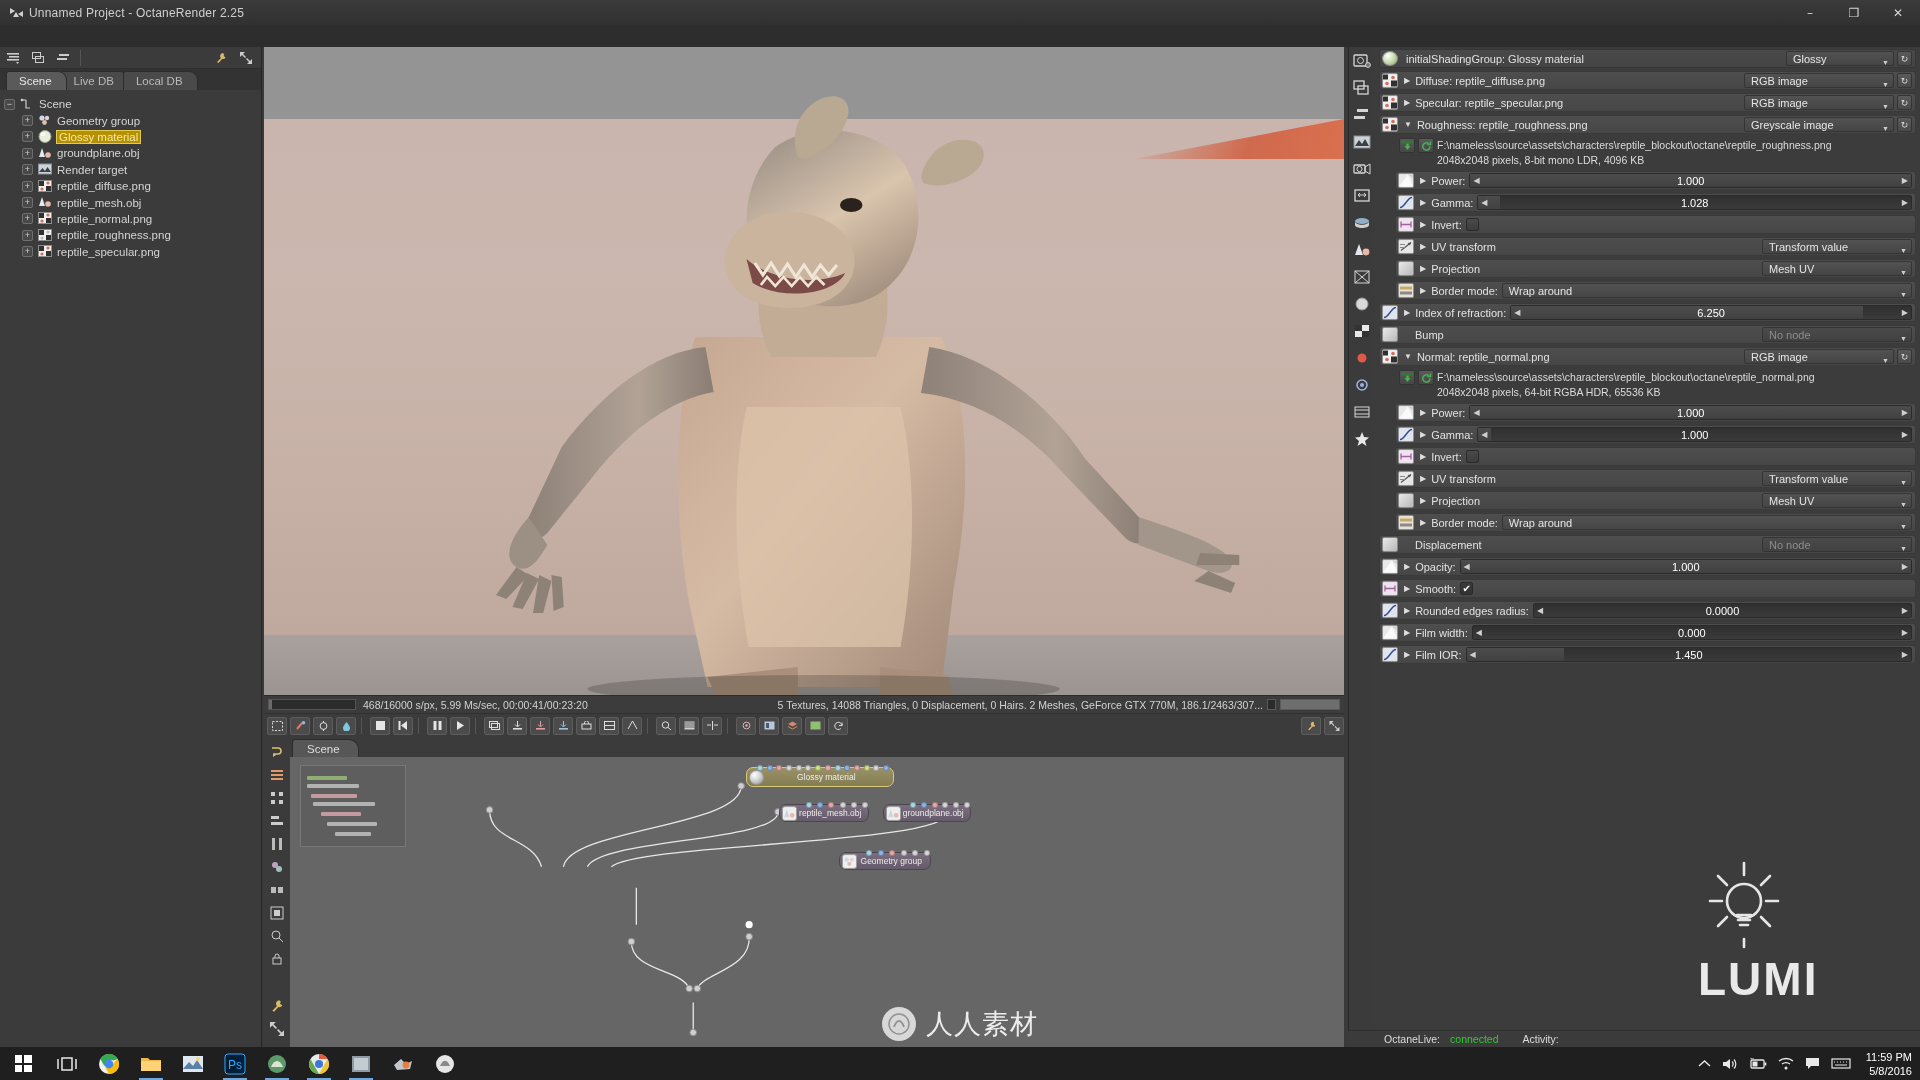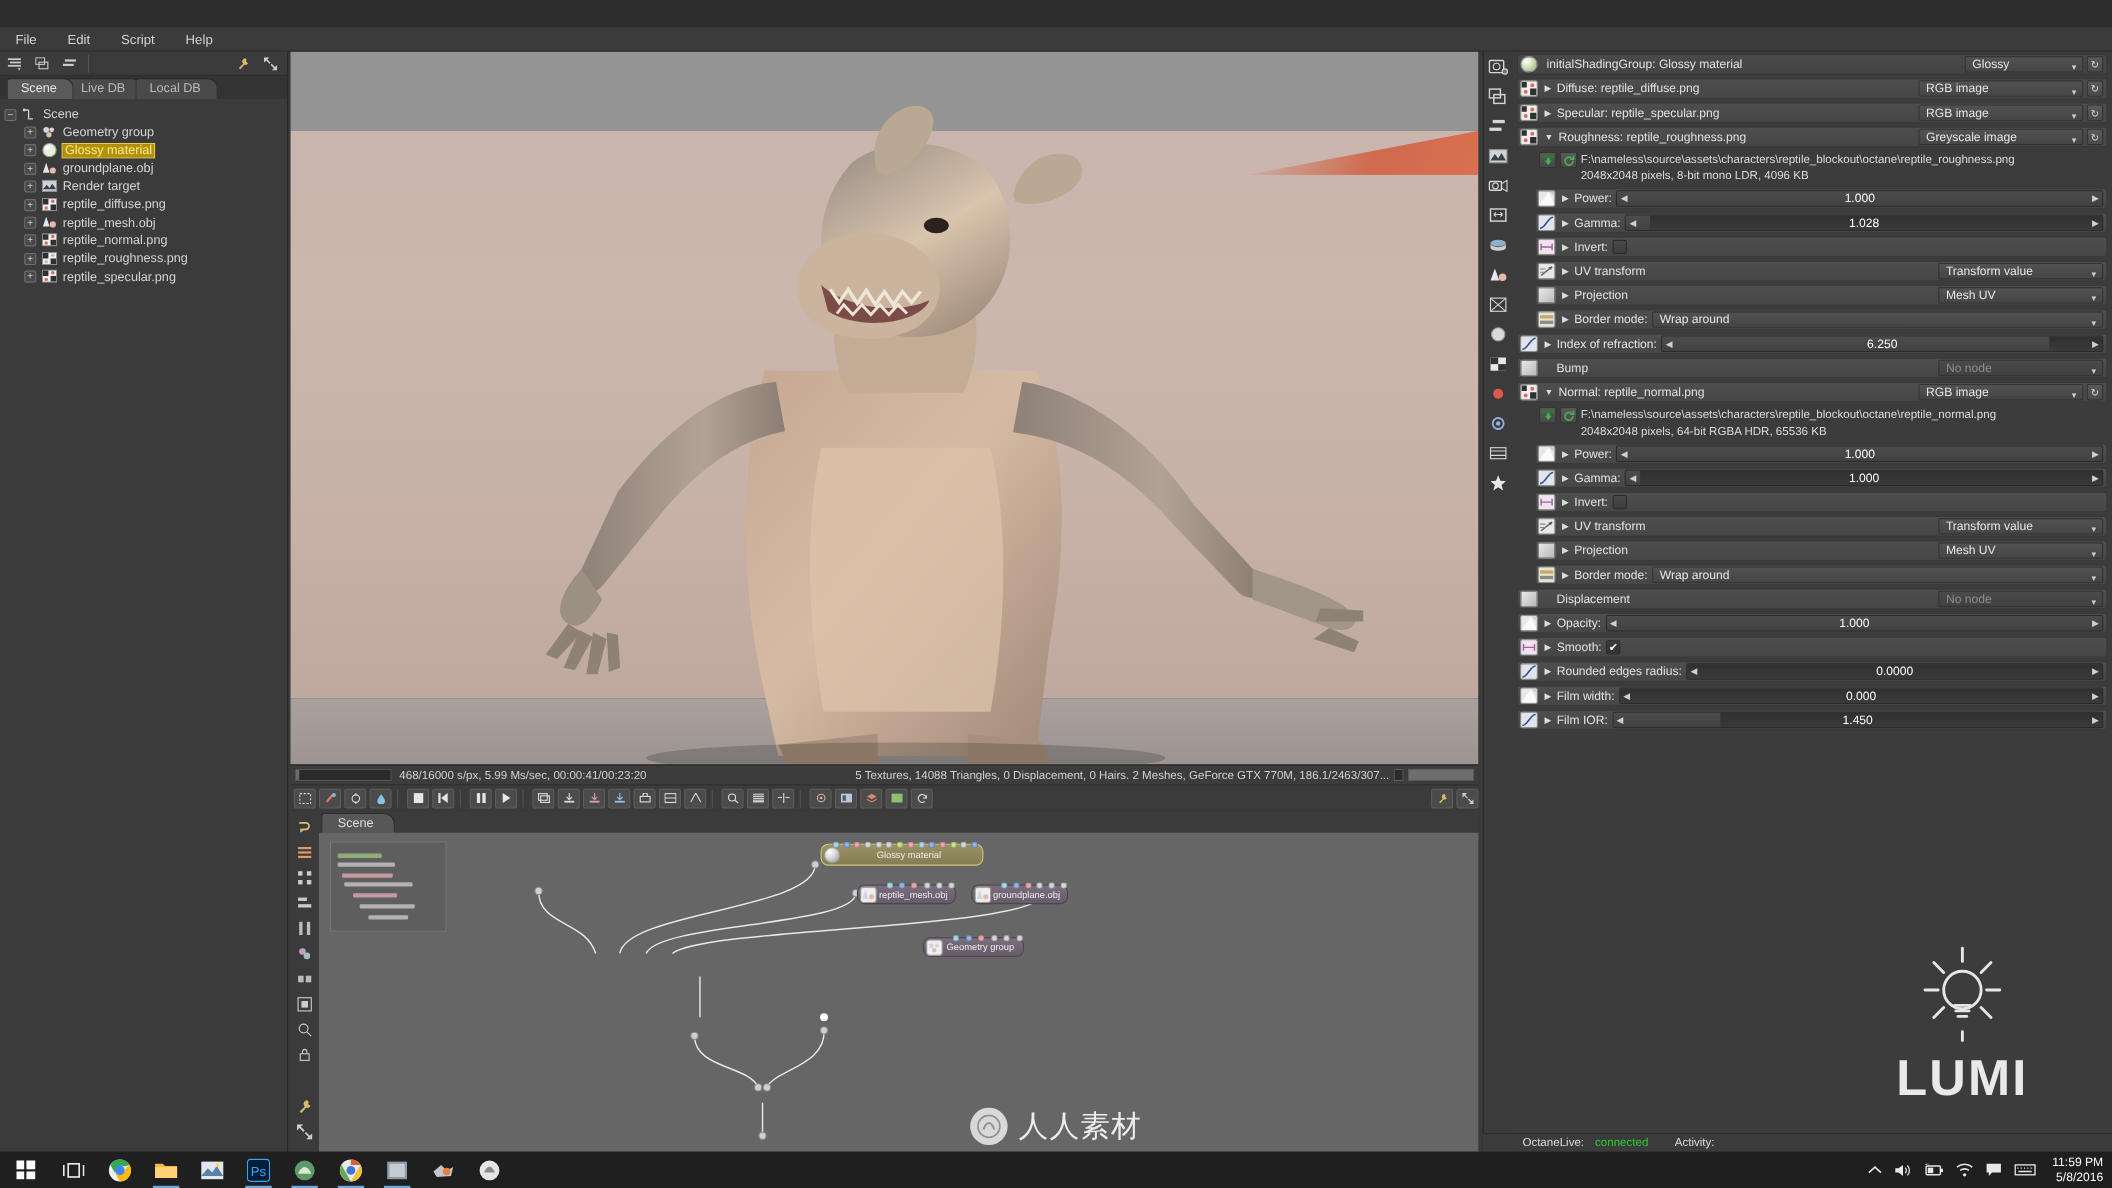--- a/index.html
+++ b/index.html
@@ -267,21 +267,21 @@
   .filerow { margin: 2px 4px 0 24px; display: flex; align-items: flex-start; padding: 2px 0 1px 0; }
   .fbtn {
     width: 16px; height: 15px; margin-right: 3px; border-radius: 2px;
     background: linear-gradient(#5a5a5a, #464646); border: 1px solid #343434;
     display: flex; align-items: center; justify-content: center; font-size: 9px;
   }
   .fpath { font-size: 10.5px; color: #dcdcdc; line-height: 15px; white-space: nowrap; }
   .finfo { font-size: 10.5px; color: #dcdcdc; line-height: 14px; margin-left: 41px; white-space: nowrap; }
 
   
-  .lumi { position: absolute; right: 36px; bottom: 44px; width: 200px; text-align: center; }
+  .lumi { position: absolute; right: 22px; bottom: 44px; width: 200px; }
   .lumi-word {
     font-size: 46px; letter-spacing: 2px; color: #e9e9e9; font-weight: bold;
     font-family: "Liberation Sans", sans-serif; line-height: 48px;
   }
   .octane-status {
     position: absolute; right: 0; bottom: 33px; width: 572px; height: 17px;
     background: #3b3b3b; font-size: 10.5px; color: #dcdcdc;
     display: flex; align-items: center; padding-left: 36px; gap: 10px;
     border-top: 1px solid #2e2e2e;
   }
@@ -310,27 +310,34 @@
   }
   .wm-circle { width: 34px; height: 34px; border-radius: 50%; background: rgba(255,255,255,.85);
                display:flex;align-items:center;justify-content:center; }
   .wm-text { font-size: 27px; color: #fff; font-family: "DejaVu Sans", sans-serif; letter-spacing: 1px;}
 </style>
 </head>
 <body>
 
 <div id="app">
 
-
-  <div class="menubar">
-    <div class="menu-item">File</div>
-    <div class="menu-item">Edit</div>
-    <div class="menu-item">Script</div>
-    <div class="menu-item">Help</div>
+  <div class="titlebar">
+    <div class="tb-icon">
+      <svg width="15" height="13" viewBox="0 0 15 13">
+          <path d="M1 2 L6 5 L1 8 Z M14 11 L9 8 L14 5 Z M4 11 L7 6 L10 11 Z" fill="#d0d0d0"></path>
+        </svg>
+    </div>
+    <div class="tb-title">Unnamed Project - OctaneRender 2.25</div>
+    <div class="win-btns">
+      <div class="win-btn">–</div>
+      <div class="win-btn">❐</div>
+      <div class="win-btn close">✕</div>
+    </div>
   </div>
+
 
   <div class="left-panel">
     <div class="lp-toolbar">
       <div class="tool-ico">
         <svg width="14" height="12" viewBox="0 0 14 12">
             <rect x="0" y="1" width="12" height="1.6" fill="#ccc"></rect>
             <rect x="2" y="4" width="10" height="1.6" fill="#ccc"></rect>
             <rect x="0" y="7" width="12" height="1.6" fill="#ccc"></rect>
             <path d="M9 10 l3 0 l-1.5 2z" fill="#ccc"></path>
           </svg>

